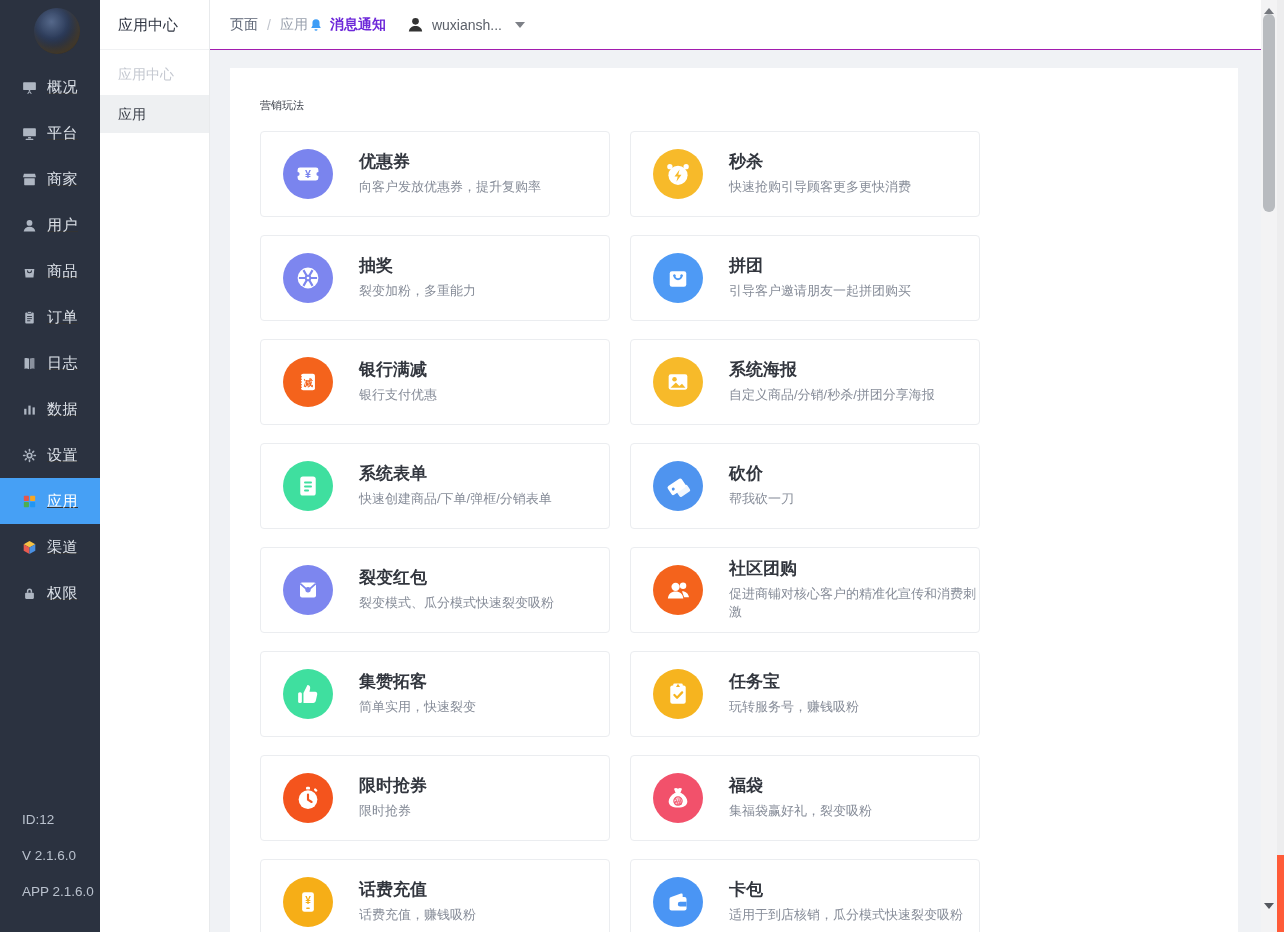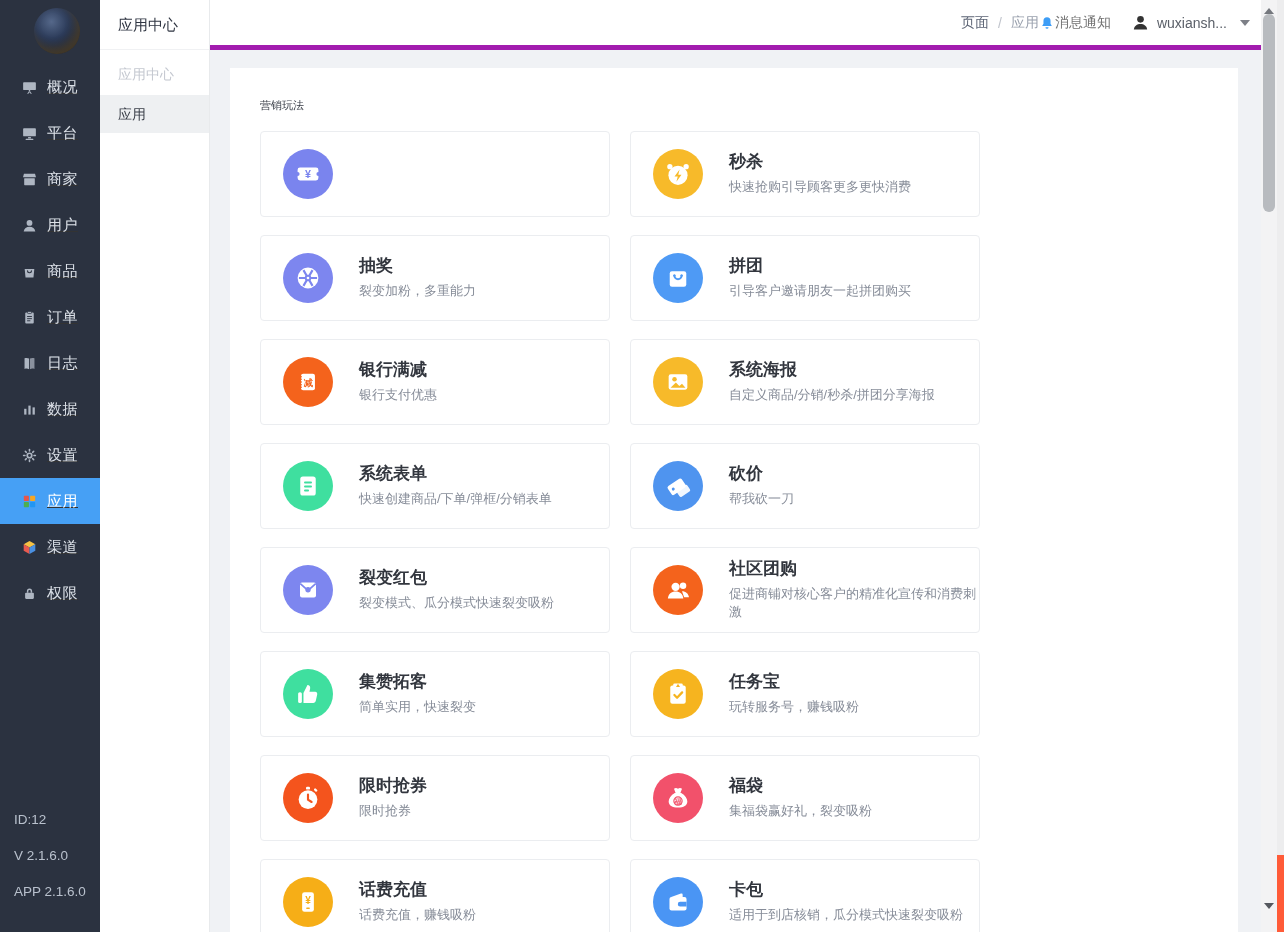--- a/index.html
+++ b/index.html
@@ -13,38 +13,38 @@
   .logo { width:46px; height:46px; border-radius:50%; margin:8px auto 0;
     background:radial-gradient(circle at 38% 30%, #55688a 0%, #2b3a58 40%, #181c26 78%, #0e1015 100%);
     box-shadow:inset -4px -6px 10px rgba(120,90,40,.45); }
   .side-menu { margin-top:10px; }
   .side-item { height:46px; display:flex; align-items:center; padding-left:21px; cursor:pointer; color:#dde2e9; }
   .side-item .s-ico { width:17px; height:17px; margin-right:9px; color:#aeb6c2; flex:none; }
   .side-item .s-ico svg { width:100%; height:100%; display:block; fill:currentColor; }
   .side-item.active { background:#46a0f5; color:#ffffff; }
   .side-item.active .s-ico { color:#ffffff; }
   .side-label { font-size:15px; letter-spacing:.5px; }
-  .side-footer { position:absolute; top:812px; left:0; width:100%; padding-left:14px; }
+  .side-footer { position:absolute; top:812px; left:0; width:100%; padding-left:22px; }
   .side-footer div { color:#b9c1cd; font-size:13.5px; height:18px; margin-bottom:18px; }
   
   .submenu { position:absolute; left:100px; top:0; width:110px; height:100%; background:#fff; border-right:1px solid #e8eaec; z-index:2; }
   .submenu-title { height:50px; line-height:50px; padding-left:18px; font-size:15px; color:#2f3542; border-bottom:1px solid #f0f1f3; }
   .submenu-item { height:38px; line-height:38px; padding-left:18px; font-size:14px; color:#454b56; cursor:pointer; }
   .submenu-item.disabled { color:#c4c8d0; margin-top:5px; }
   .submenu-item.active { background:#eef0f2; color:#383d47; margin-top:2px; }
   
   .topbar { position:absolute; left:210px; top:0; right:0; height:50px; background:#fff;
-    border-bottom:5px solid #a21caf; display:flex; align-items:center; justify-content:flex-end;
+    border-bottom:1px solid #a21caf; display:flex; align-items:center; justify-content:flex-start;
     padding:0 34px 0 20px; z-index:1; }
   .crumbs { display:flex; align-items:center; gap:9px; font-size:14px; }
   .crumb-root { color:#5d6575; cursor:pointer; }
   .crumb-sep { color:#c0c4cc; }
   .crumb-cur { color:#99a0ad; }
   .top-right { display:flex; align-items:center; }
-  .notif { display:flex; align-items:center; gap:0; color:#737373; cursor:pointer; }
+  .notif { display:flex; align-items:center; gap:6px; color:#6d28d9; cursor:pointer;font-weight:bold; }
   .notif svg { width:16px; height:16px; fill:#3d9df6; }
   .notif-label { font-size:14px; }
   .user-box { display:flex; align-items:center; margin-left:20px; cursor:pointer; }
   .user-box .p-ico { width:19px; height:19px; margin-right:7px; }
   .user-box .p-ico svg { width:100%; height:100%; fill:#5f6368; }
   .user-name { font-size:14px; color:#5b6069; }
   .caret { width:0; height:0; border-left:5px solid transparent; border-right:5px solid transparent;
     border-top:6px solid #7d8087; margin-left:13px; }
   
   .main-panel { position:absolute; left:230px; top:68px; width:1008px; min-height:1000px; background:#fff; }
@@ -268,20 +268,24 @@
   <div class="cards" id="card-grid">
       <div class="card">
     <span class="card-icon" style="background: rgb(122, 132, 238);">
           <svg viewBox="0 0 24 24" xmlns="http://www.w3.org/2000/svg">
             <rect x="4.2" y="7.2" width="15.6" height="9.6" rx="1.8" fill="#fff"></rect>
             <circle cx="4.2" cy="12" r="1.5" fill="#7a84ee"></circle>
             <circle cx="19.8" cy="12" r="1.5" fill="#7a84ee"></circle>
             <text x="12" y="14.8" font-size="8" font-weight="700" text-anchor="middle" fill="#7a84ee">¥</text>
           </svg>
         </span>
+    <span class="card-text">
+      <div class="card-title">优惠券</div>
+      <div class="card-desc">向客户发放优惠券，提升复购率</div>
+    </span>
   </div>
       <div class="card">
     <span class="card-icon" style="background: rgb(247, 186, 42);">
           <svg viewBox="0 0 24 24" xmlns="http://www.w3.org/2000/svg">
             <circle cx="5.9" cy="6.5" r="2" fill="#fff"></circle>
             <circle cx="18.1" cy="6.5" r="2" fill="#fff"></circle>
             <circle cx="12" cy="13" r="7.2" fill="#fff"></circle>
             <path d="M13.2 8.6l-3.8 5.2h2.4l-1 4 3.8-5.2h-2.4z" fill="#f7ba2a"></path>
           </svg>
         </span>

